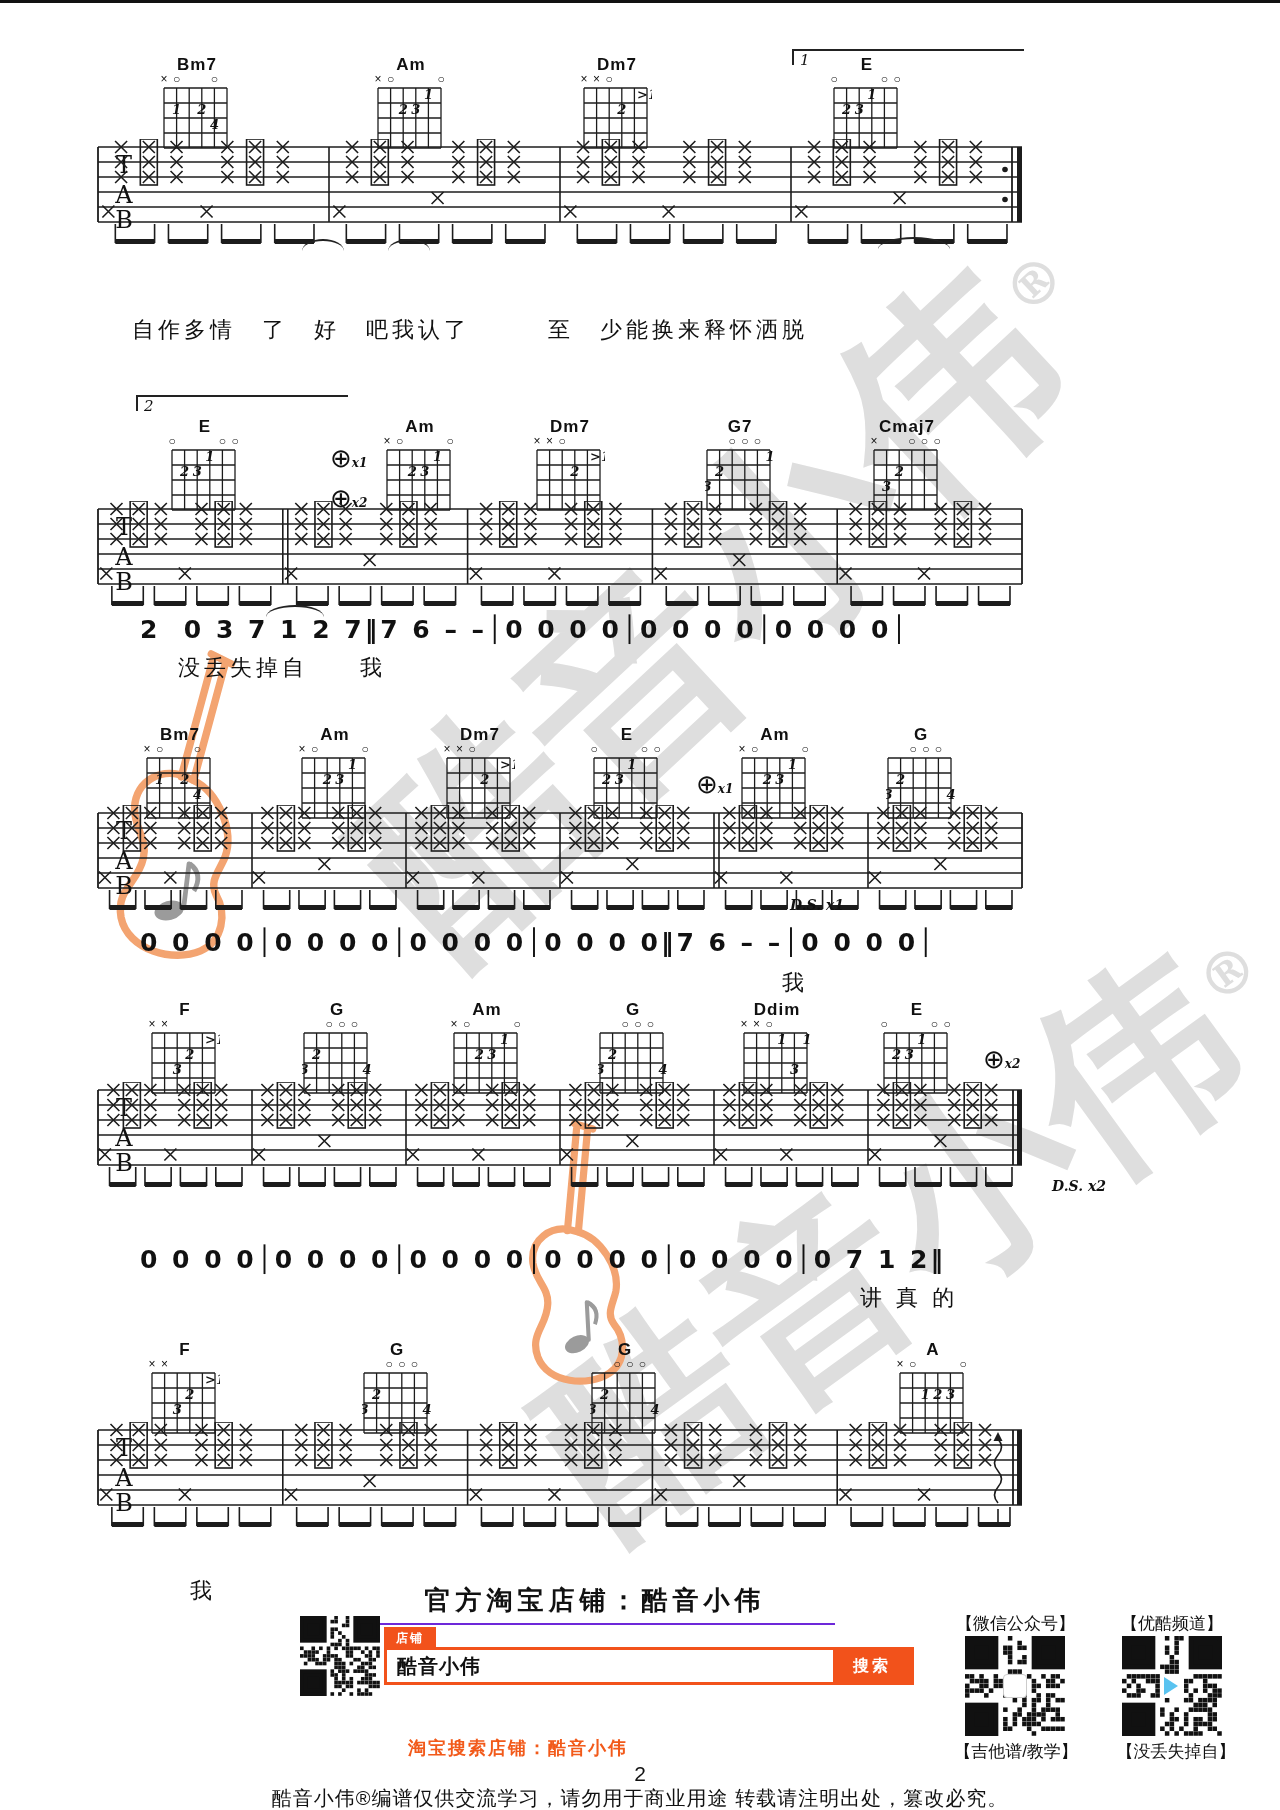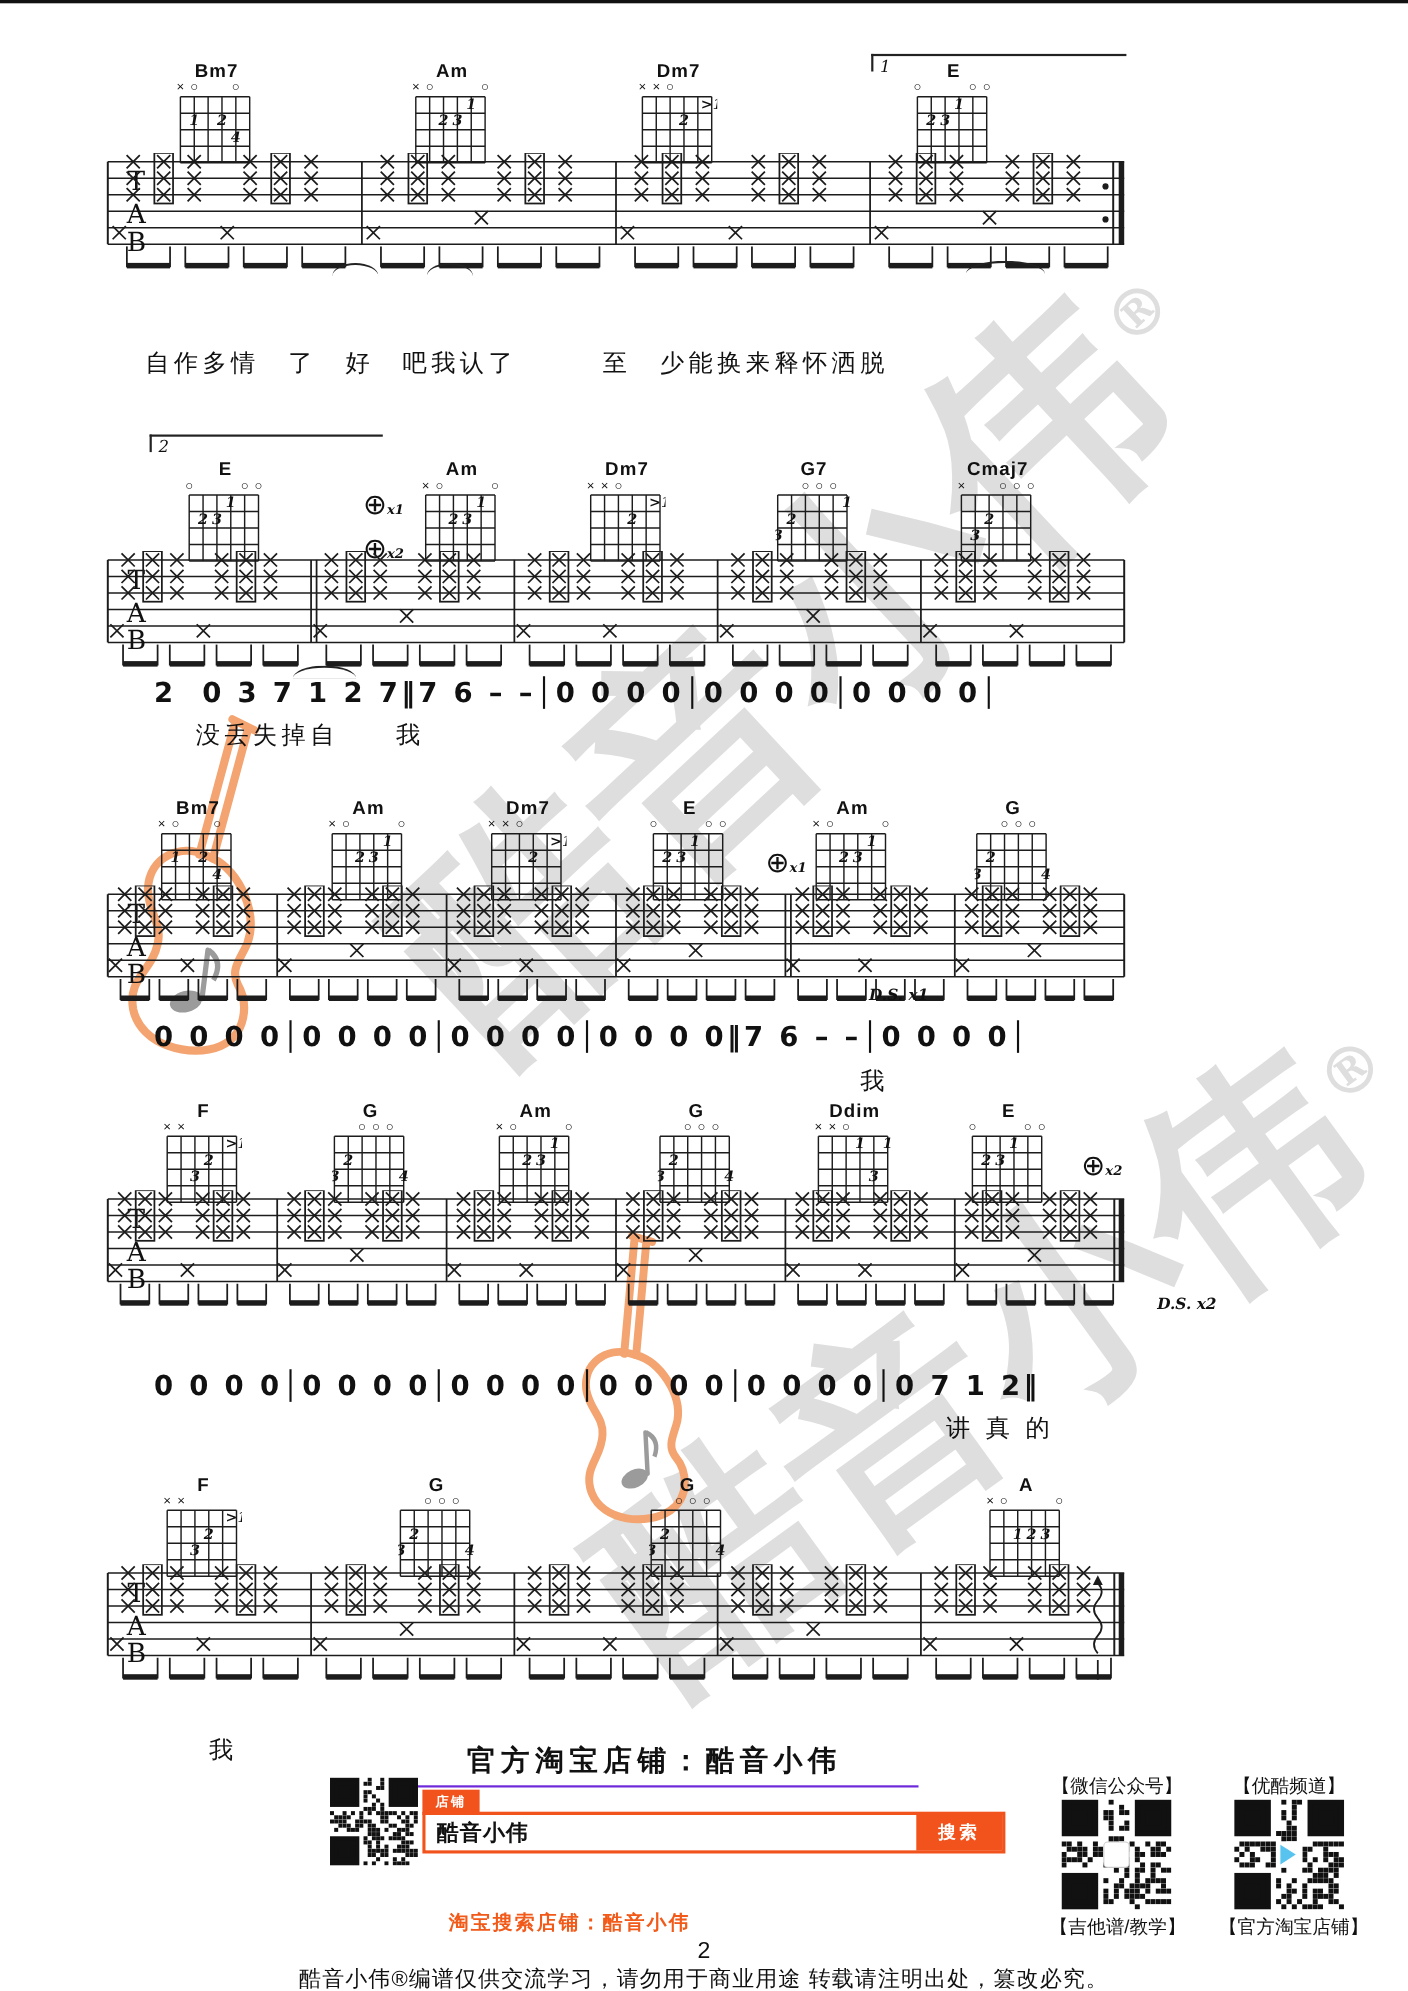--- a/index.html
+++ b/index.html
@@ -2001,18 +2001,18 @@
       <rect x="80" y="100" width="4.75" height="4.75"></rect>
       <rect x="100" y="100" width="4.75" height="4.75"></rect>
       <rect x="2.5" y="2.5" width="30" height="30" fill="none" stroke="#111" stroke-width="5"></rect>
       <rect x="10" y="10" width="15" height="15"></rect>
       <rect x="72.5" y="2.5" width="30" height="30" fill="none" stroke="#111" stroke-width="5"></rect>
       <rect x="80" y="10" width="15" height="15"></rect>
       <rect x="2.5" y="72.5" width="30" height="30" fill="none" stroke="#111" stroke-width="5"></rect>
       <rect x="10" y="80" width="15" height="15"></rect>
     </svg>
   <div class="qr-center qc-youku"></div>
-  <div class="qr-label" style="left:1092px;top:1740px;width:168px">【官方淘宝店铺】</div>
+  <div class="qr-label" style="left:1092px;top:1740px;width:168px">【没丢失掉自】</div>
 
   <div class="taobao-line" style="color: rgb(242, 90, 26);">淘宝搜索店铺：酷音小伟</div>
   <div class="page-num">2</div>
   <div class="copyright">酷音小伟®编谱仅供交流学习，请勿用于商业用途 转载请注明出处，篡改必究。</div>
 </div>
 
 </body></html>

